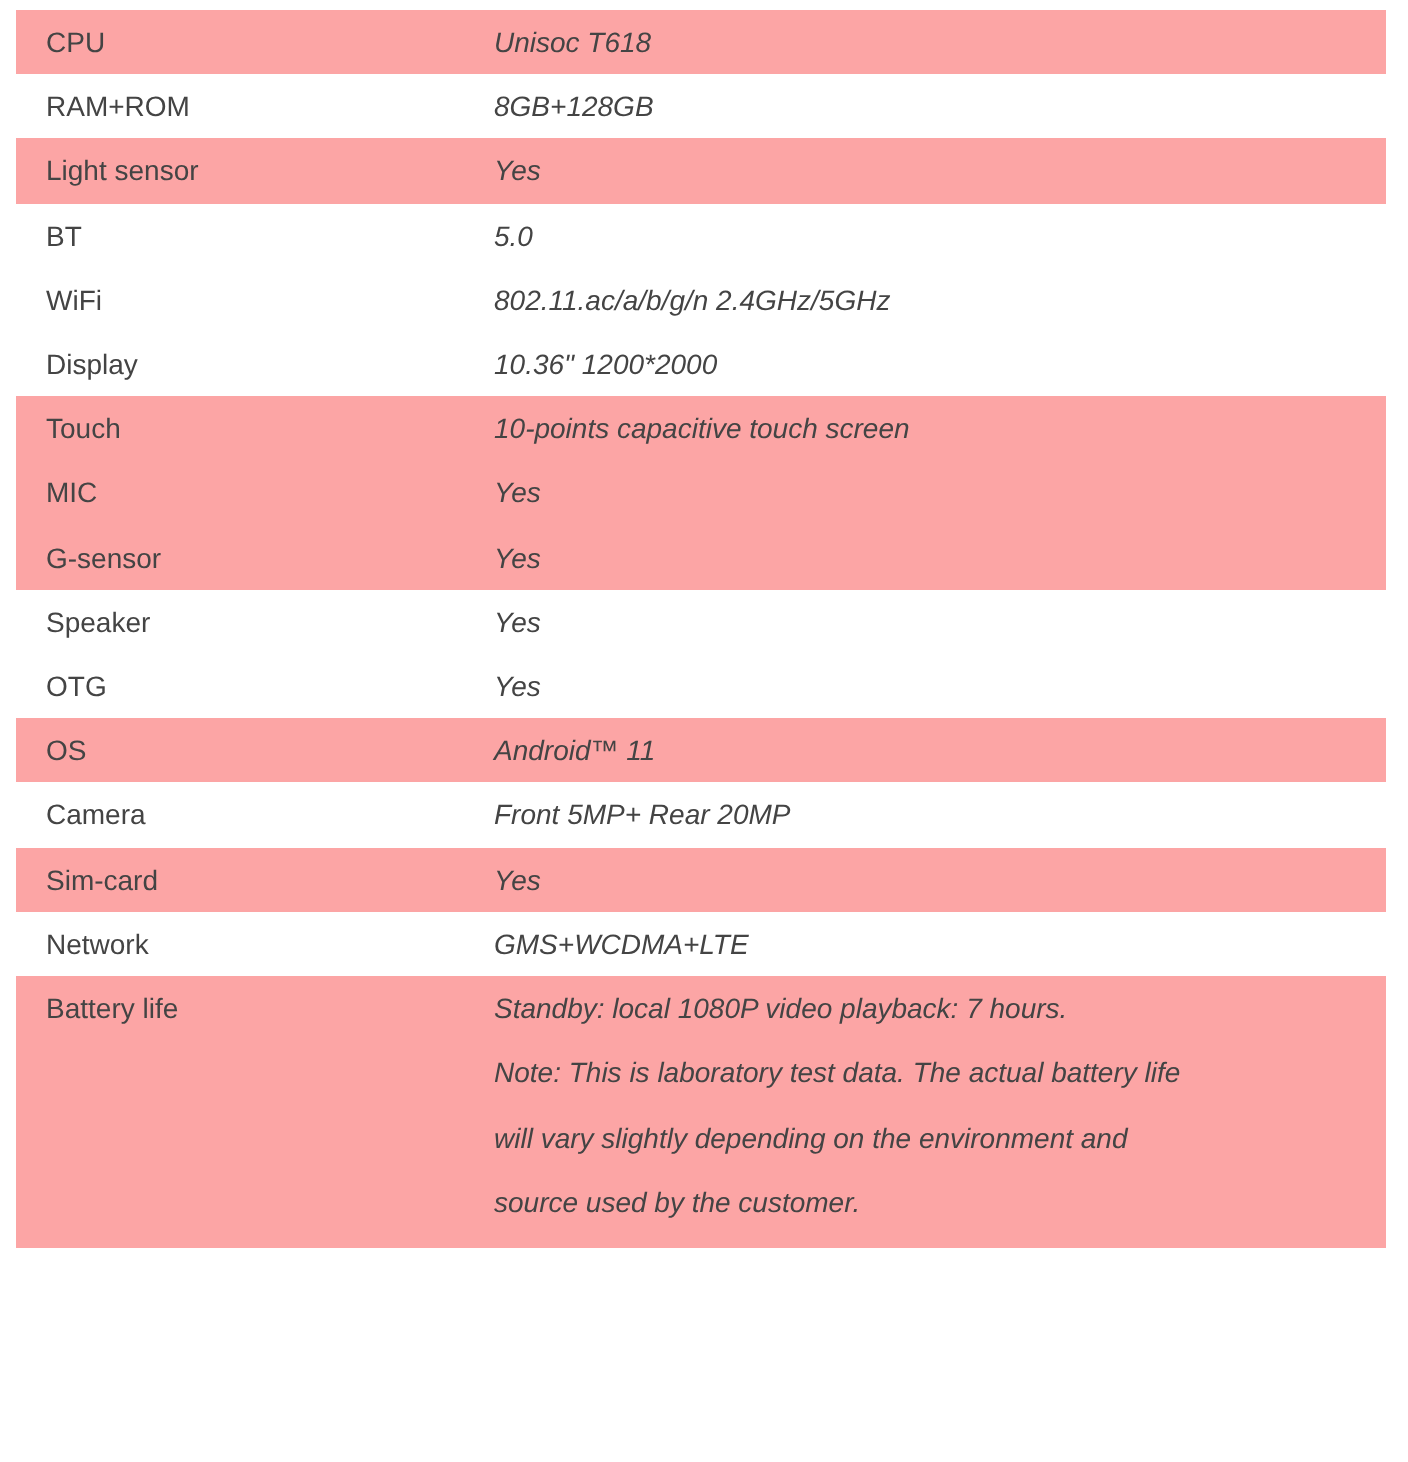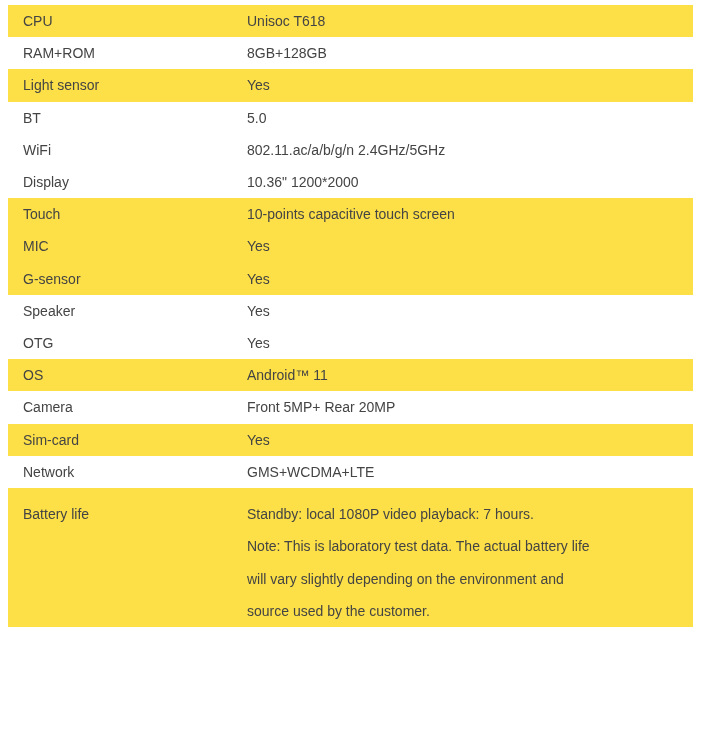--- a/index.html
+++ b/index.html
@@ -20,40 +20,41 @@
       left: 8px;
       top: 5px;
       width: 685px;
       border-collapse: collapse;
       table-layout: fixed;
     }
     .spec-row {
       height: 32.2px;
     }
     .spec-row.alt {
-      background: #fde047;
+      background: #fca5a5;
     }
     .spec-row td {
       padding: 0;
       vertical-align: middle;
       font-size: 14px;
       line-height: 32.2px;
       white-space: nowrap;
     }
     .cell-label {
       width: 224px;
       padding-left: 15px !important;
     }
     .cell-value {
       padding-left: 0 !important;
+      font-style: italic;
     }
     .spec-row.multi td {
       vertical-align: top;
       line-height: 32.3px;
-      padding-top: 10px;
+      padding-top: 0;
     }
     .spec-row.multi {
       height: 136px;
     }
     .line {
       display: block;
       height: 32.3px;
     }
   </style>
 </head>

